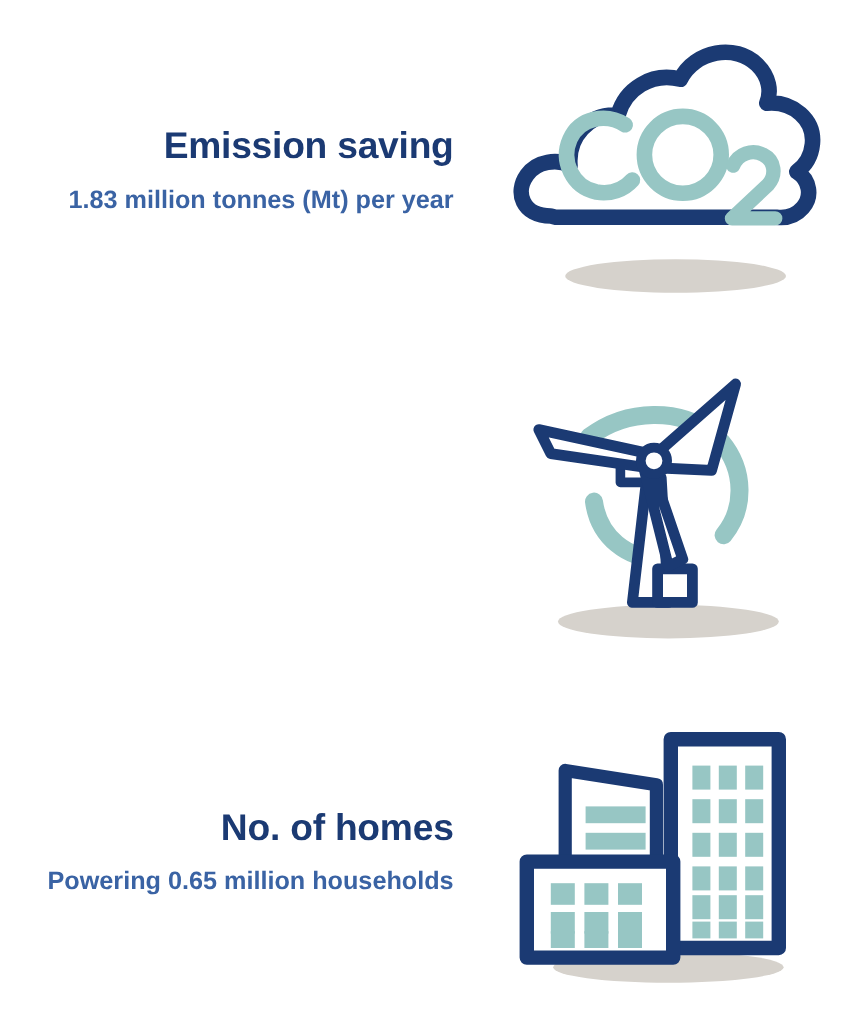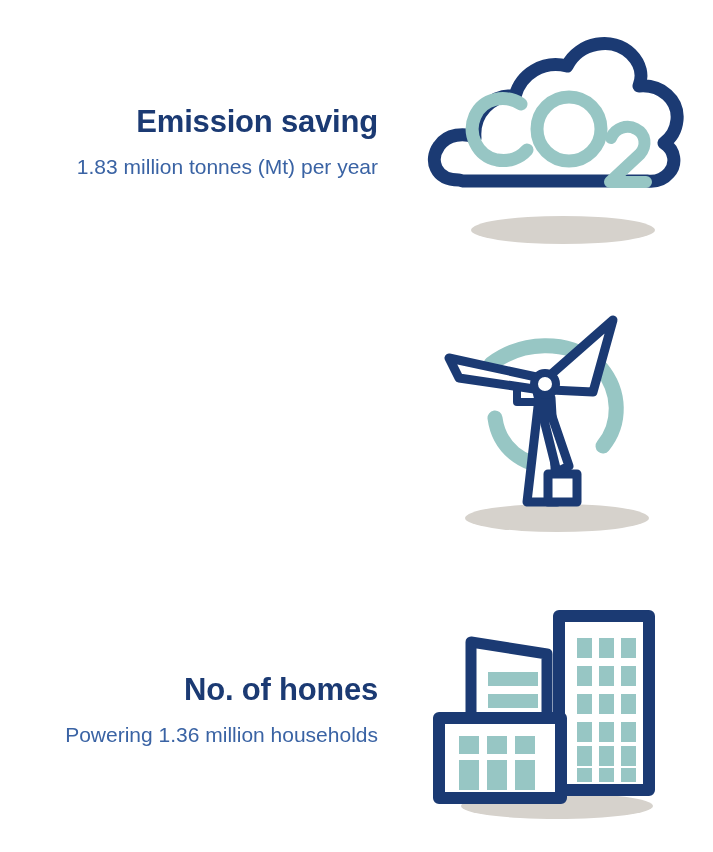--- a/index.html
+++ b/index.html
@@ -46,21 +46,21 @@
     font-weight: bold;
     color: #1b3a73;
     letter-spacing: -0.2px;
     line-height: 1.15;
     text-align: right;
     margin: 0;
     white-space: nowrap;
   }
   .stat-sub {
     font-size: 21px;
-    font-weight: normal;
+    font-weight: bold;
     color: #3a63a4;
     line-height: 1.3;
     text-align: right;
     margin: 14px 0 0 0;
     white-space: nowrap;
   }
 
   .icon-col {
     width: 313px;
     height: 100%;
@@ -149,21 +149,21 @@
 
           <circle cx="128" cy="78" r="11" fill="#ffffff" stroke="#1b3a73" stroke-width="8"></circle>
         </svg>
       </div>
     </div>
   </div>
 
   <div class="stat-row row-3">
     <div class="text-col">
       <div class="stat-heading">No. of homes</div>
-      <div class="stat-sub">Powering 1.36 million households</div>
+      <div class="stat-sub">Powering 0.65 million households</div>
     </div>
     <div class="icon-col">
       <div class="icon-wrap">
         <svg viewBox="0 0 280 240" xmlns="http://www.w3.org/2000/svg">
           <ellipse cx="140" cy="216" rx="96" ry="13" fill="#d6d2cc"></ellipse>
 
           <path d="M 54 52 L 130 64 L 130 196 L 54 196 Z" fill="#ffffff" stroke="#1b3a73" stroke-width="11" stroke-linejoin="round"></path>
           <g fill="#97c6c4">
             <rect x="71" y="82" width="50" height="14"></rect>
             <rect x="71" y="104" width="50" height="14"></rect>

